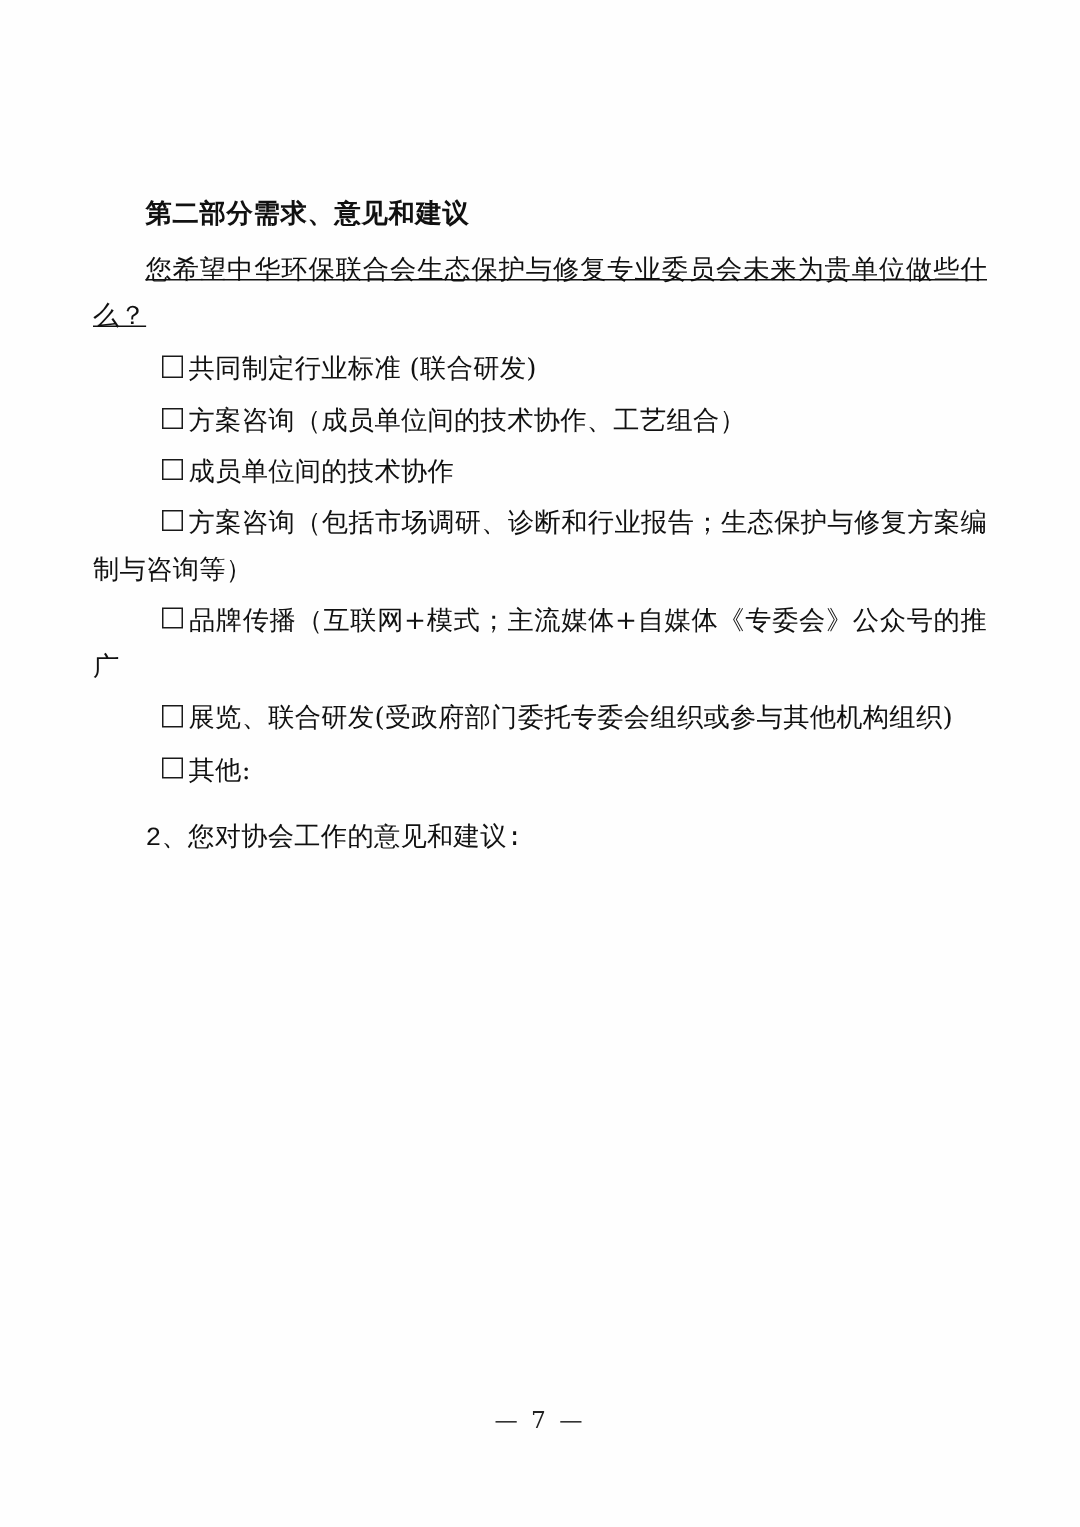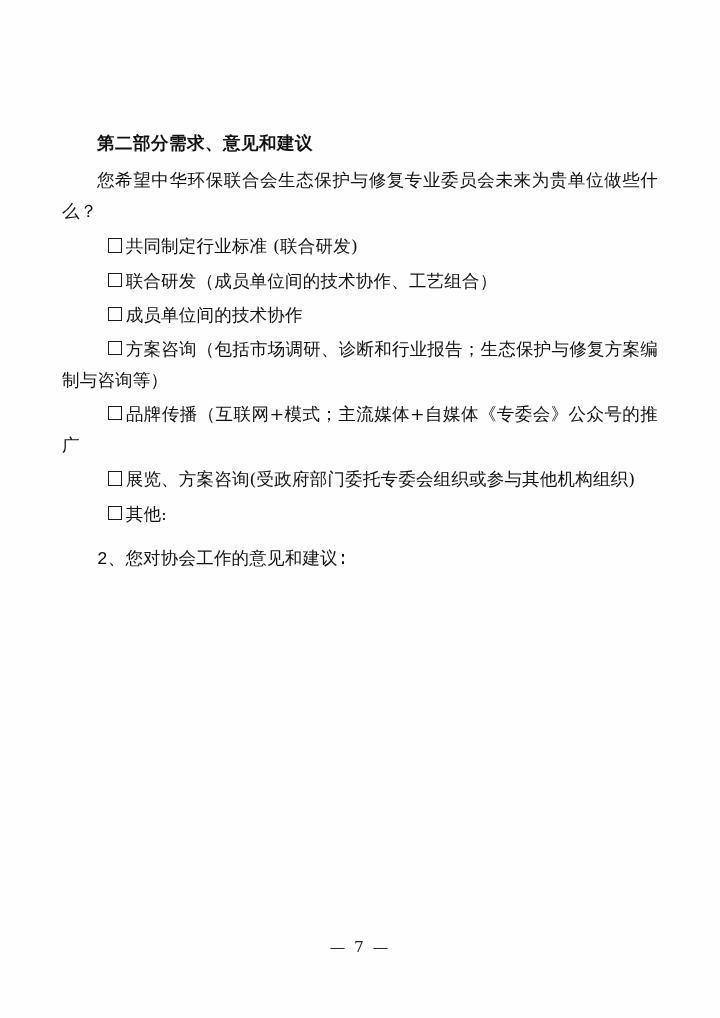--- a/index.html
+++ b/index.html
@@ -33,20 +33,21 @@
     text-indent: 2em;
     margin: 0 0 6px 0;
     font-size: 17.5px;
     letter-spacing: 0.5px;
   }
   .para {
     margin: 0 0 4px 0;
     text-indent: 2em;
     text-align: justify;
     text-justify: inter-ideograph;
+    text-decoration: underline;
   }
   .opt {
     margin: 0 0 3px 0;
     text-indent: 2.6em;
     text-align: justify;
     text-justify: inter-ideograph;
   }
   .opt .box {
     display: inline-block;
     width: 0.82em;
@@ -80,30 +81,30 @@
   <div class="doc-body">
 
     <p class="section-title">第二部分需求、意见和建议</p>
 
     <p class="para">您希望中华环保联合会生态保护与修复专业委员会未来为贵单位做些什么？</p>
 
 
 
     <p class="opt"><span class="box"></span><span>共同制定行业标准 (联合研发)</span></p>
 
-    <p class="opt"><span class="box"></span><span>联合研发（成员单位间的技术协作、工艺组合）</span></p>
+    <p class="opt"><span class="box"></span><span>方案咨询（成员单位间的技术协作、工艺组合）</span></p>
 
     <p class="opt"><span class="box"></span><span>成员单位间的技术协作</span></p>
 
     <p class="opt"><span class="box"></span><span>方案咨询（包括市场调研、诊断和行业报告；生态保护与修复方案编制与咨询等）</span></p>
 
     <p class="opt"><span class="box"></span><span>品牌传播（互联网+模式；主流媒体+自媒体《专委会》公众号的推广</span></p>
 
 
-    <p class="opt"><span class="box"></span><span>展览、方案咨询(受政府部门委托专委会组织或参与其他机构组织)</span></p>
+    <p class="opt"><span class="box"></span><span>展览、联合研发(受政府部门委托专委会组织或参与其他机构组织)</span></p>
 
     <p class="opt"><span class="box"></span><span>其他:</span></p>
 
     <p class="numbered">2、您对协会工作的意见和建议:</p>
 
   </div>
 
   <div class="footer">— 7 —</div>
 </div>
 

